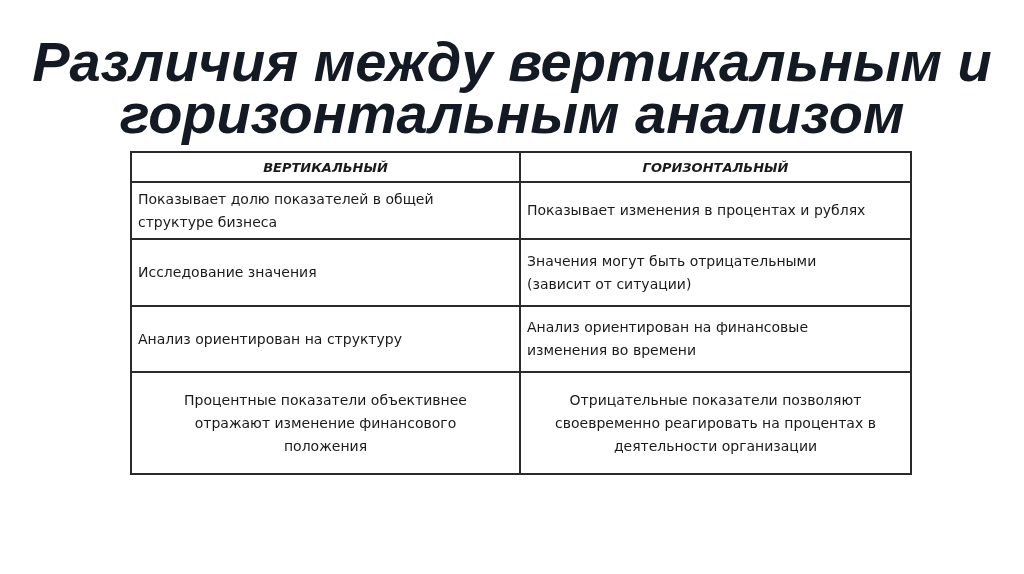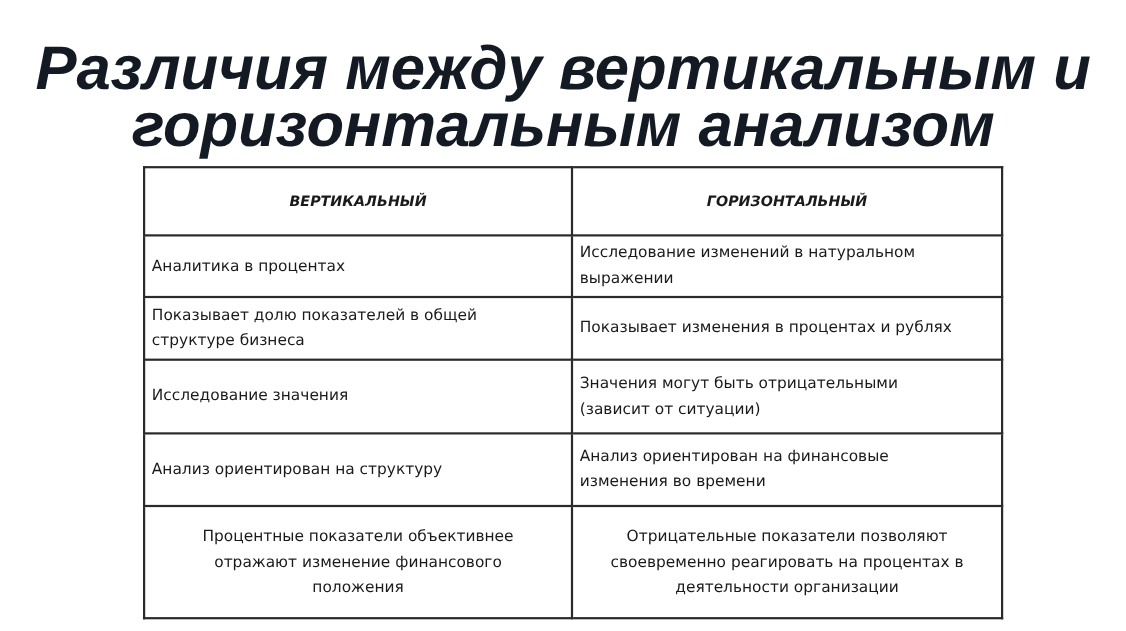--- a/index.html
+++ b/index.html
@@ -44,21 +44,21 @@
     padding: 0 6px;
     vertical-align: middle;
     text-align: left;
   }
   .cmp-table th {
     font-size: 13px;
     font-weight: bold;
     font-style: italic;
     text-align: center;
     height: 28px;
-    padding: 16px;
+    padding: 0;
   }
   .cmp-table td {
     font-size: 14px;
     line-height: 23px;
     white-space: pre-line;
   }
   .col-v { width: 389px; }
   .col-h { width: 391px; }
   tr.r1 td { height: 54px; }
   tr.r2 td { height: 55px; }
@@ -79,25 +79,20 @@
     <col class="col-v">
     <col class="col-h">
   </colgroup>
   <thead>
     <tr>
       <th>ВЕРТИКАЛЬНЫЙ</th>
       <th>ГОРИЗОНТАЛЬНЫЙ</th>
     </tr>
   </thead>
   <tbody>
-    <tr class="r1">
-      <td>Аналитика в процентах</td>
-      <td>Исследование изменений в натуральном
-выражении</td>
-    </tr>
     <tr class="r2">
       <td>Показывает долю показателей в общей
 структуре бизнеса</td>
       <td>Показывает изменения в процентах и рублях</td>
     </tr>
     <tr class="r3">
       <td>Исследование значения</td>
       <td>Значения могут быть отрицательными
 (зависит от ситуации)</td>
     </tr>

